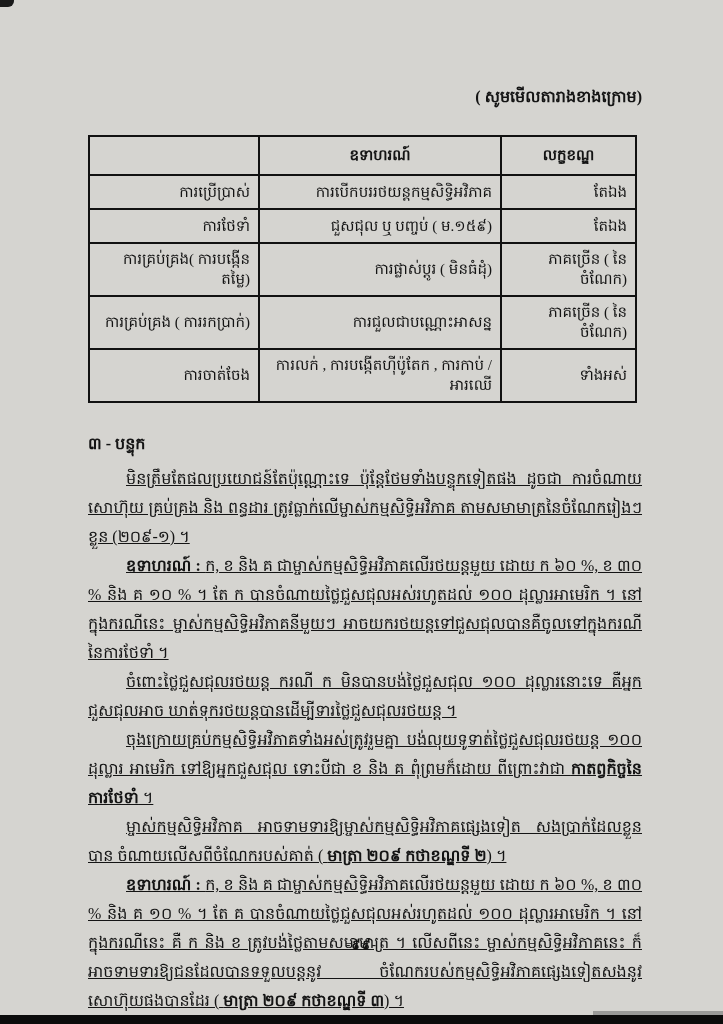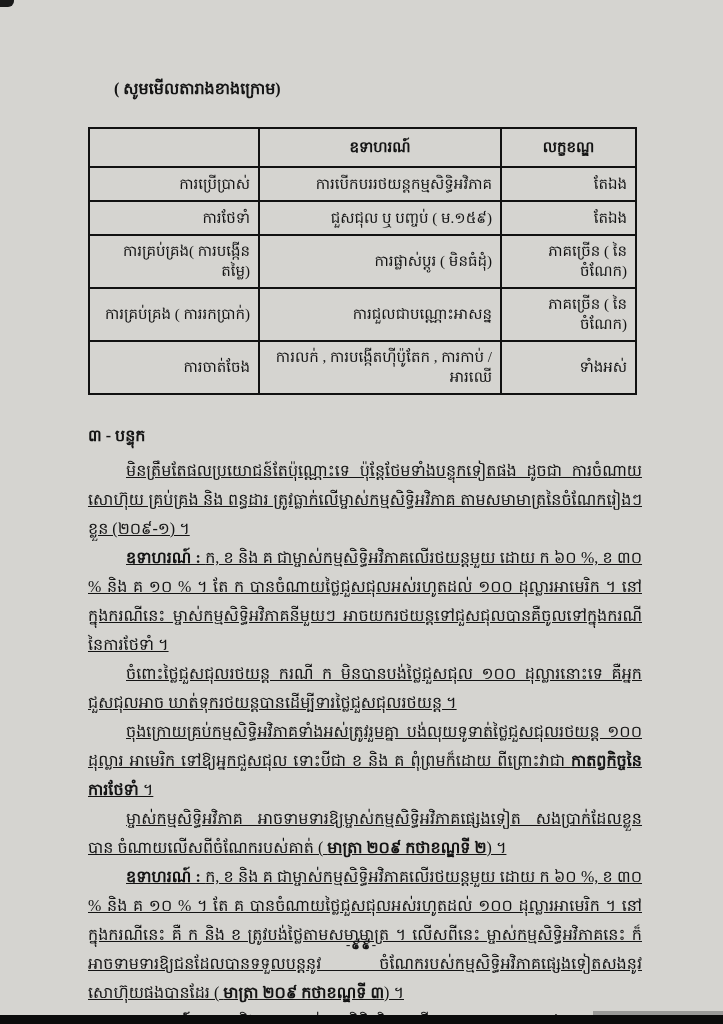--- a/index.html
+++ b/index.html
@@ -14,22 +14,22 @@
   
   .corner-mark{position:absolute;top:0;left:0;width:14px;height:7px;background:#1a1a1a;border-bottom-right-radius:6px;}
   .bottom-band{position:absolute;left:0;bottom:0;width:723px;height:9px;background:#0b0b0b;}
   .bottom-band-right{position:absolute;right:0;bottom:7px;width:130px;height:6px;background:#9a9a98;}
 
   .content{
     position:absolute;top:66px;left:88px;width:554px;
     font-size:16px;line-height:29px;
   }
   .top-note{
-    margin:8px 0 24px 26px;
-    font-weight:bold;font-size:16px;
+    margin:16px 0 24px 26px;
+    font-weight:bold;font-size:16px;text-align:right;
   }
   table.cond{
     border-collapse:collapse;
     width:549px;
     margin:0 0 26px 0;
     font-size:15px;line-height:20px;padding-left:37px;
   }
   table.cond td,table.cond th{
     border:2px solid #111;
     padding:5px 8px 6px 8px;

